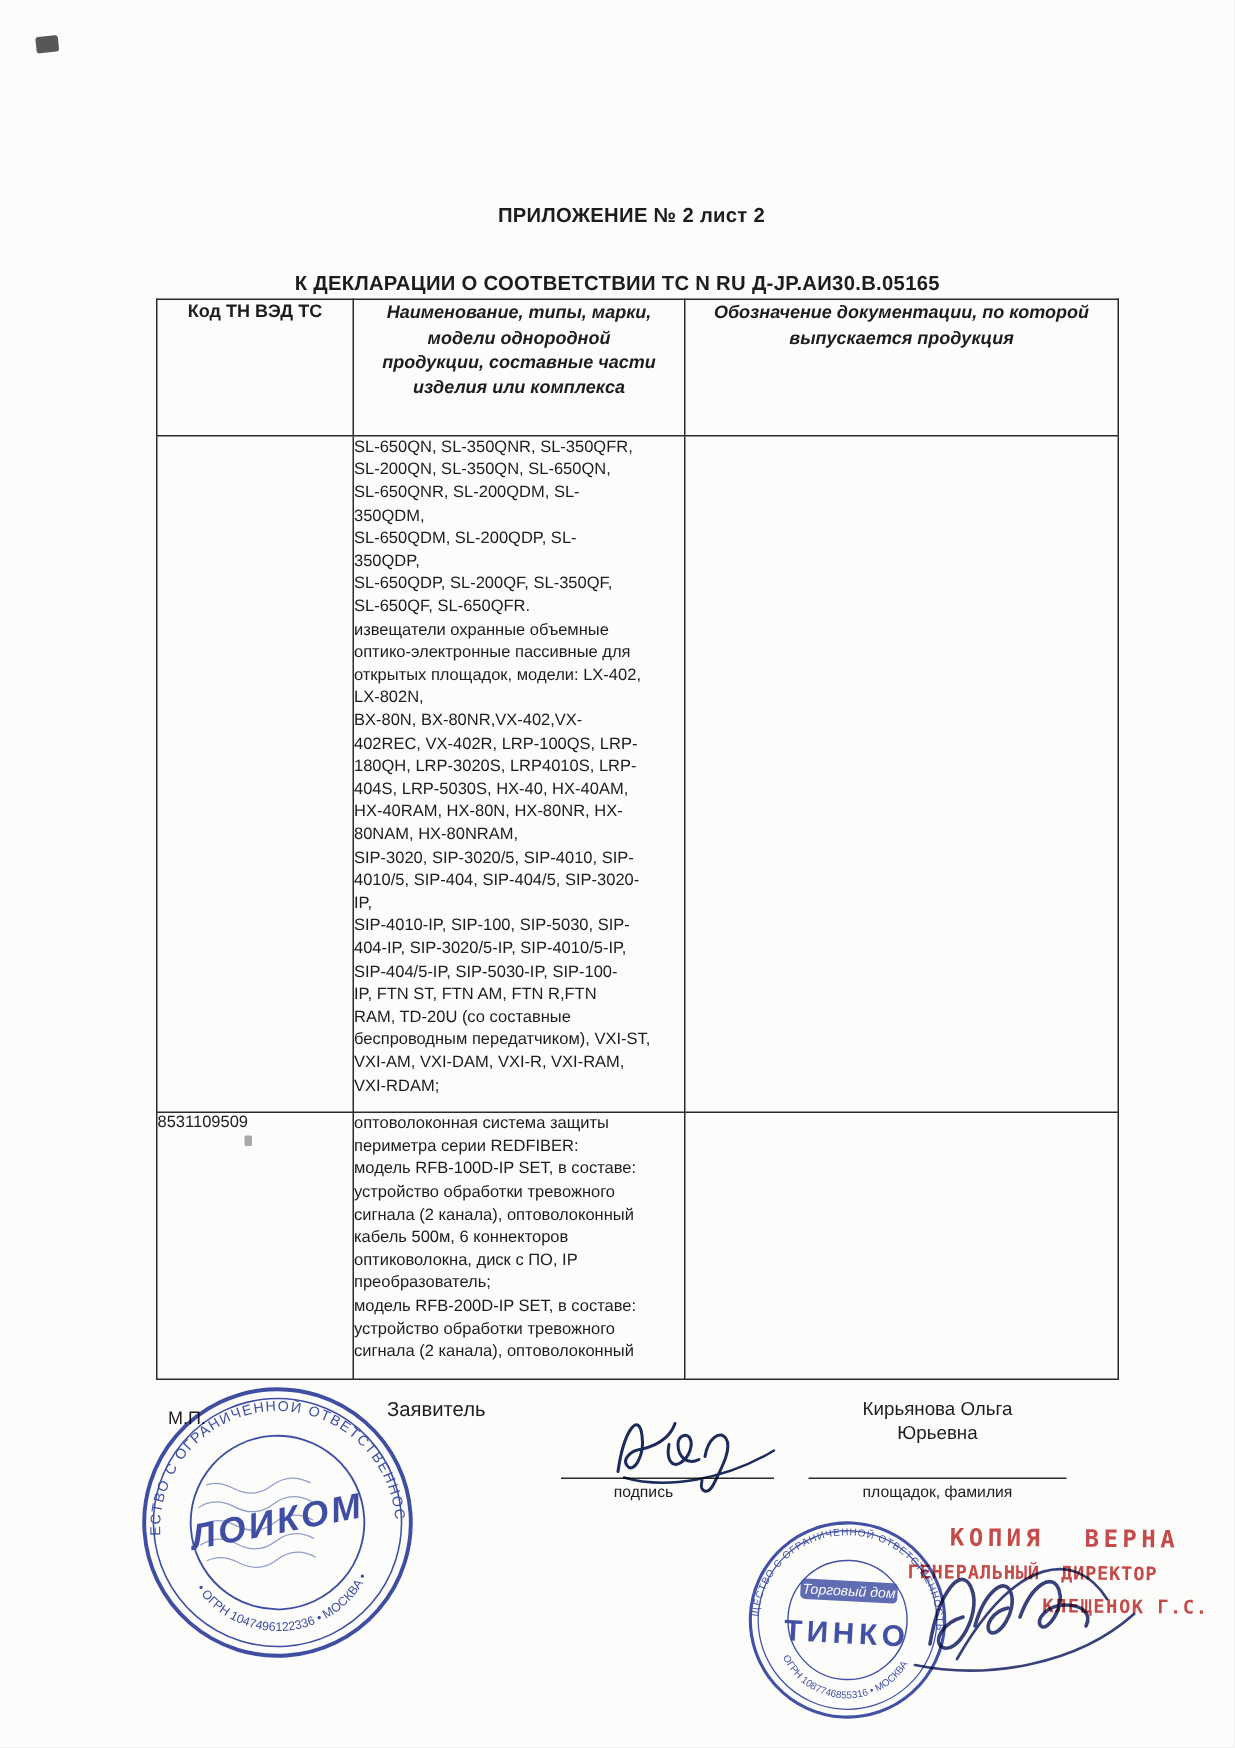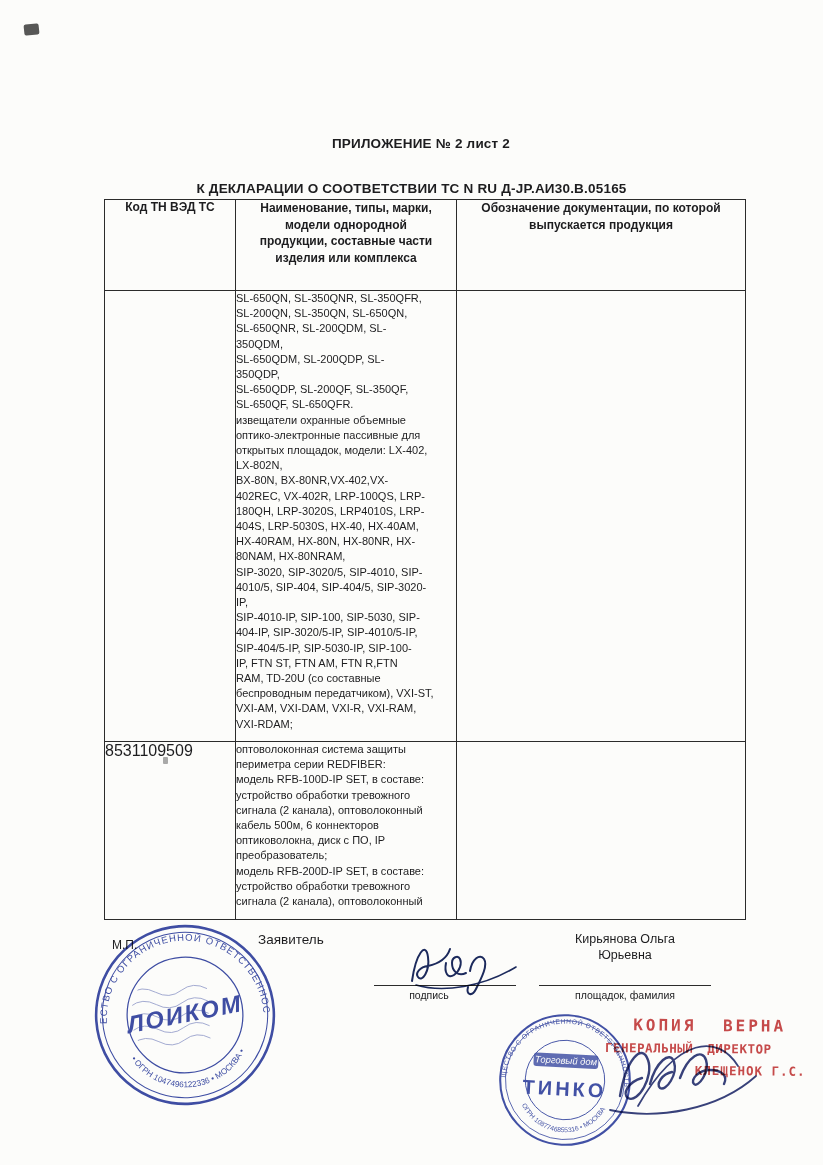--- a/index.html
+++ b/index.html
@@ -9,22 +9,22 @@
     font-family:"Liberation Sans", sans-serif; color:#1d1d1f;
   }
   .doc-title { position:absolute; left:0; right:0; text-align:center; font-weight:bold; font-size:13.5px; letter-spacing:.2px; }
   #title-main { top:101px; }
   #title-appendix { top:136px;padding-left:19px; }
   #title-declaration { top:171px;margin-top:10px; }
 
   table.decl { position:absolute; left:104px; top:199px; border-collapse:collapse; table-layout:fixed; }
   table.decl td { border:1px solid #2b2b2b; vertical-align:top; padding:0; overflow:hidden; }
   td.th-cell { font-weight:bold; font-size:12px; text-align:center; vertical-align:middle; padding:4px 10px; }
-  .th-line { line-height:16.5px; }
-  td.code-cell { vertical-align:middle; font-size:16px; padding-left:9px; }
+  .th-line { line-height:16.5px;font-style:italic; }
+  td.code-cell { vertical-align:middle; font-size:11px; padding-left:9px; }
   td.desc-cell { padding:5px 4px 0 9px; }
   .desc-line { font-size:11px; line-height:15.2px; white-space:nowrap; }
 
   .applicant-label { position:absolute; left:258px; top:932px; font-size:13.5px; }
   .mp-label { position:absolute; left:112px; top:938px; font-size:12px; }
   .sig-line { position:absolute; border-top:1.3px solid #2b2b2b; }
   #sig-line-left  { left:374px; top:985px; width:142px; }
   #sig-line-right { left:539px; top:985px; width:172px; }
   .sig-caption { position:absolute; text-align:center; font-size:10.5px; }
   #caption-podpis { left:358px; top:989px; width:142px; }

